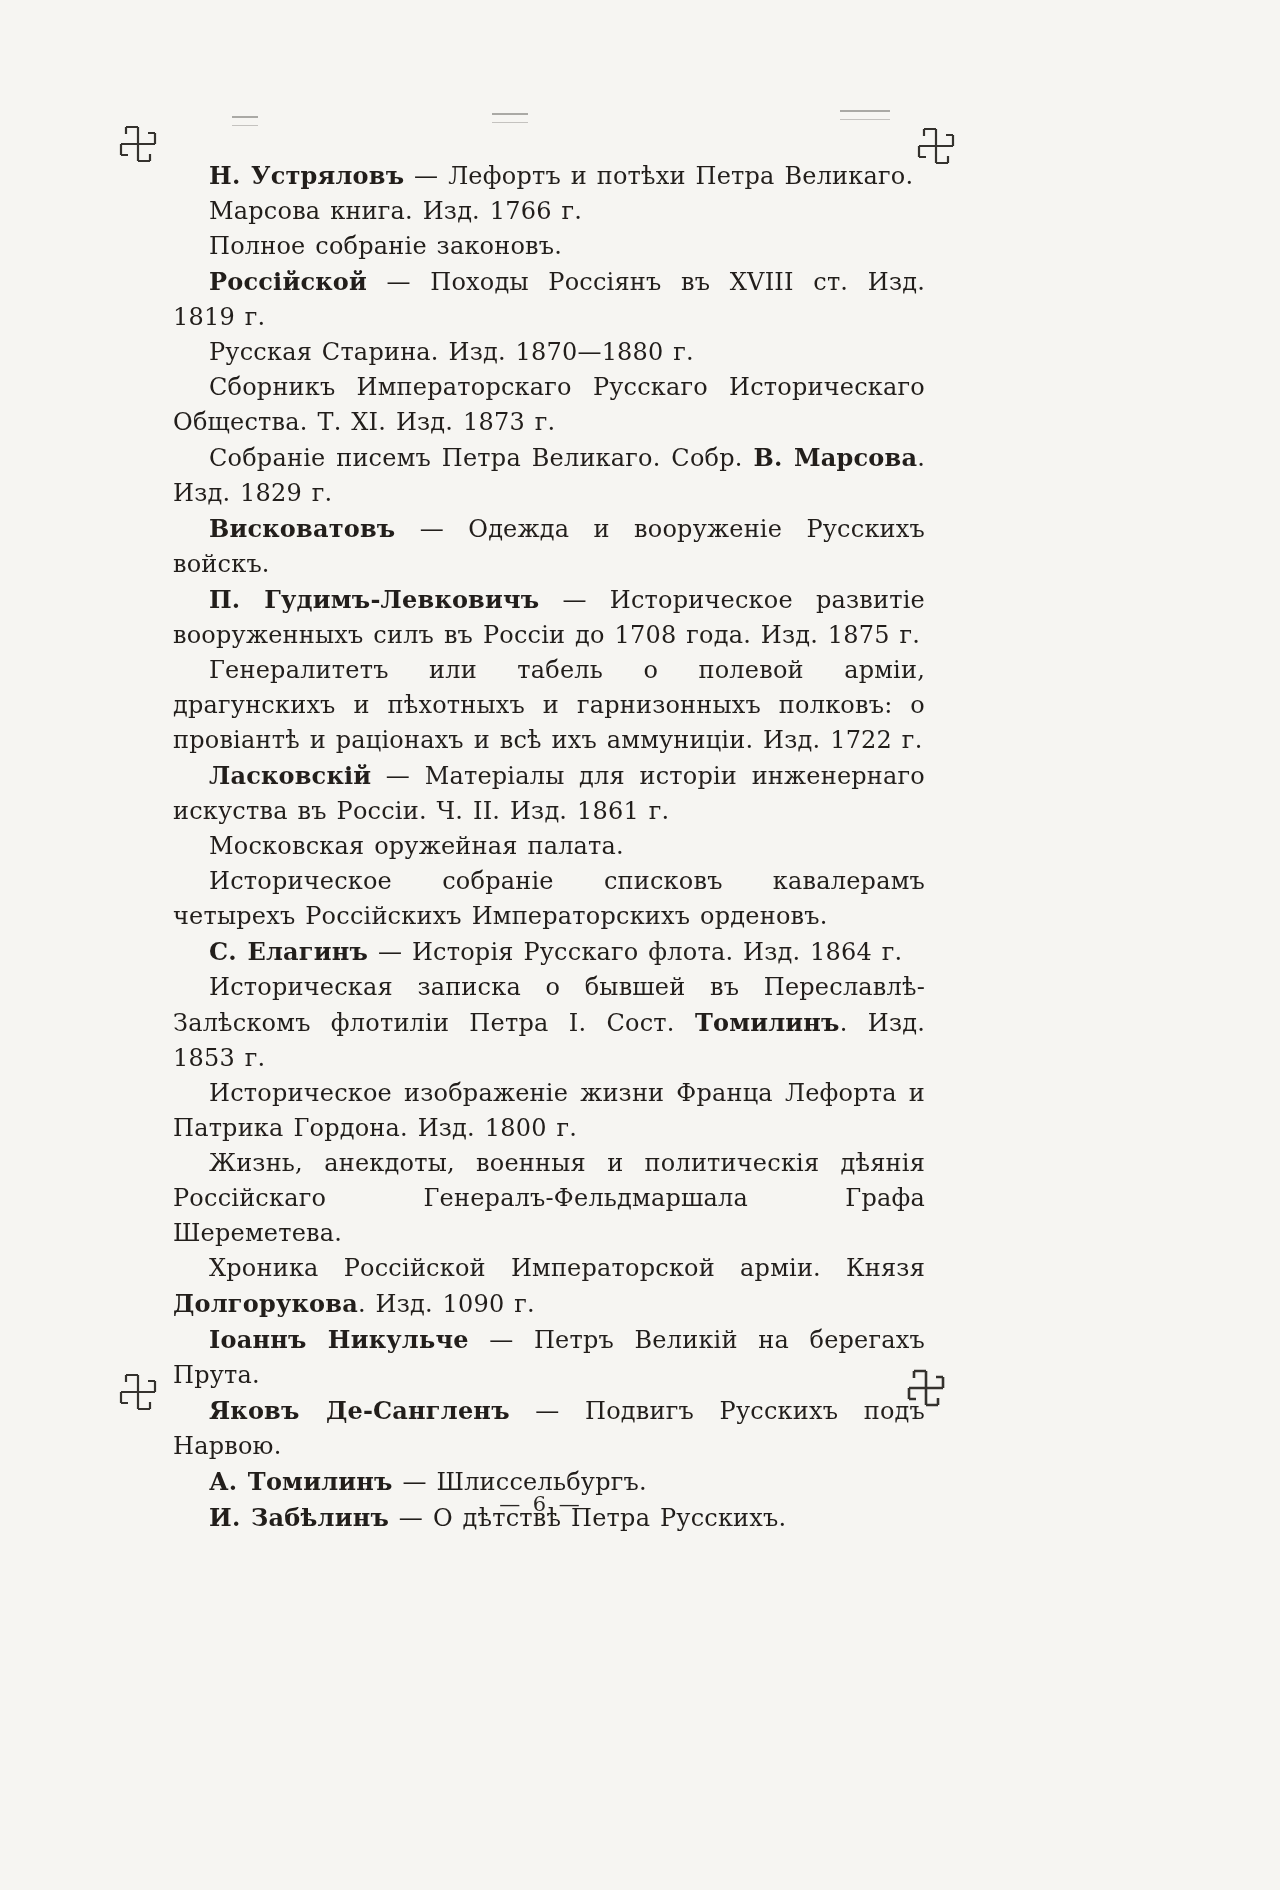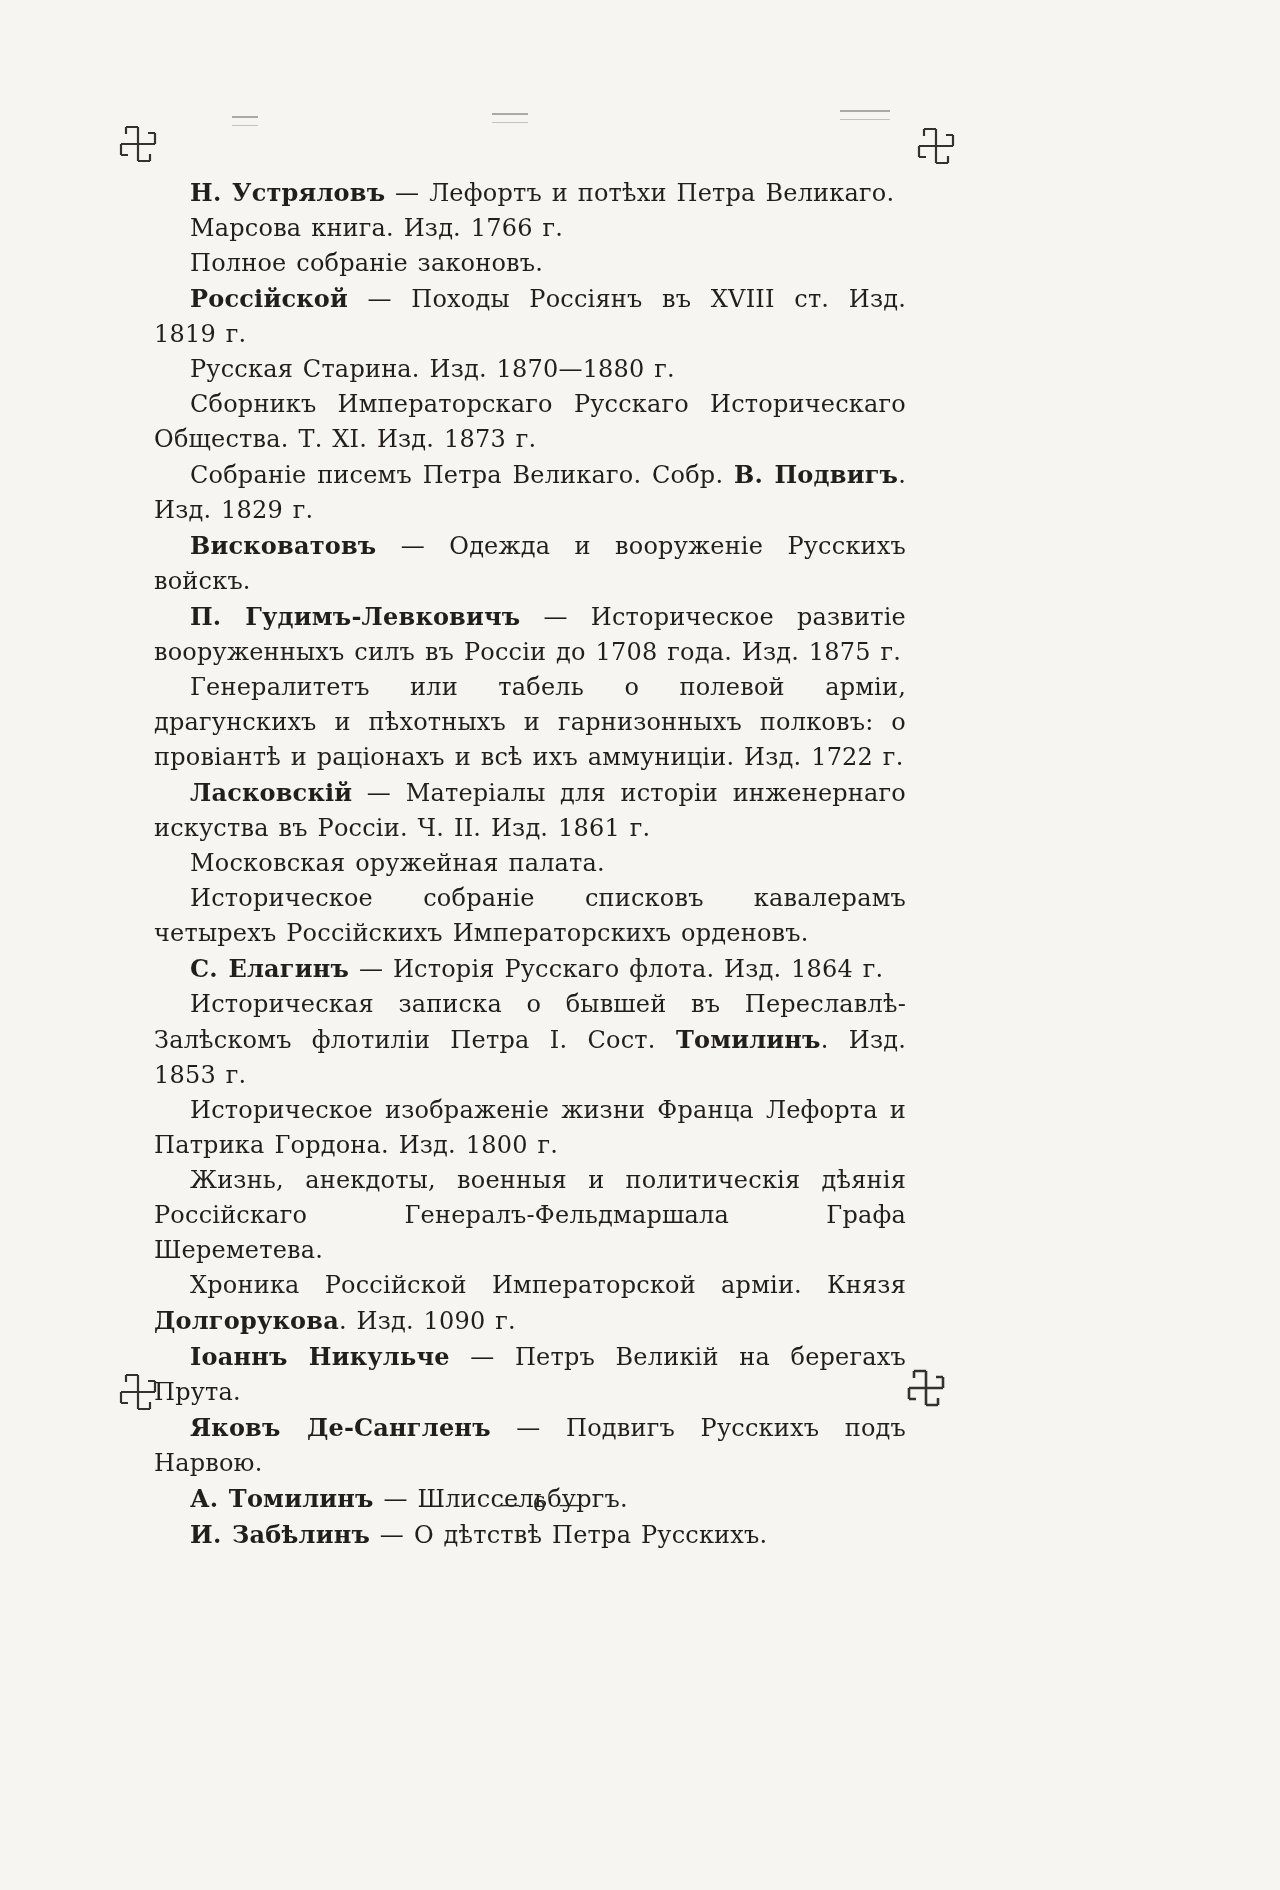--- a/index.html
+++ b/index.html
@@ -14,24 +14,23 @@
     font-family: "DejaVu Serif", "Liberation Serif", serif;
     color: #221e1b;
     overflow: hidden;
   }
   .page {
     position: absolute;
     inset: 0;
   }
   .text-block {
     position: absolute;
-    left: 154px;
+    left: 173px;
     top: 158px;
     width: 752px;
-    margin-top: 17px;
   }
   p.entry {
     margin: 0;
     font-size: 24px;
     line-height: 35px;
     text-align: justify;
     text-indent: 36px;
     letter-spacing: 0.2px;
     word-spacing: 2px;
   }
@@ -105,21 +104,21 @@
   <div class="artifact art-2"></div>
   <div class="artifact art-3"></div>
 
   <div class="text-block">
       <p class="entry"><span class="author">Н. Устряловъ</span><span class="plain"> — Лефортъ и потѣхи Петра Великаго.</span></p>
       <p class="entry"><span class="plain">Марсова книга. Изд. 1766 г.</span></p>
       <p class="entry"><span class="plain">Полное собраніе законовъ.</span></p>
       <p class="entry"><span class="author">Россійской</span><span class="plain"> — Походы Россіянъ въ XVIII ст. Изд. 1819 г.</span></p>
       <p class="entry"><span class="plain">Русская Старина. Изд. 1870—1880 г.</span></p>
       <p class="entry"><span class="plain">Сборникъ Императорскаго Русскаго Историческаго Общества. Т. XI. Изд. 1873 г.</span></p>
-      <p class="entry"><span class="plain">Собраніе писемъ Петра Великаго. Собр. </span><span class="author">В. Подвигъ</span><span class="plain">. Изд. 1829 г.</span></p>
+      <p class="entry"><span class="plain">Собраніе писемъ Петра Великаго. Собр. </span><span class="author">В. Марсова</span><span class="plain">. Изд. 1829 г.</span></p>
       <p class="entry"><span class="author">Висковатовъ</span><span class="plain"> — Одежда и вооруженіе Русскихъ войскъ.</span></p>
       <p class="entry"><span class="author">П. Гудимъ-Левковичъ</span><span class="plain"> — Историческое развитіе вооруженныхъ силъ въ Россіи до 1708 года. Изд. 1875 г.</span></p>
       <p class="entry"><span class="plain">Генералитетъ или табель о полевой арміи, драгунскихъ и пѣхотныхъ и гарнизонныхъ полковъ: о провіантѣ и раціонахъ и всѣ ихъ аммуниціи. Изд. 1722 г.</span></p>
       <p class="entry"><span class="author">Ласковскій</span><span class="plain"> — Матеріалы для исторіи инженернаго искуства въ Россіи. Ч. II. Изд. 1861 г.</span></p>
       <p class="entry"><span class="plain">Московская оружейная палата.</span></p>
       <p class="entry"><span class="plain">Историческое собраніе списковъ кавалерамъ четырехъ Россійскихъ Императорскихъ орденовъ.</span></p>
       <p class="entry"><span class="author">С. Елагинъ</span><span class="plain"> — Исторія Русскаго флота. Изд. 1864 г.</span></p>
       <p class="entry"><span class="plain">Историческая записка о бывшей въ Переславлѣ-Залѣскомъ флотиліи Петра I. Сост. </span><span class="author">Томилинъ</span><span class="plain">. Изд. 1853 г.</span></p>
       <p class="entry"><span class="plain">Историческое изображеніе жизни Франца Лефорта и Патрика Гордона. Изд. 1800 г.</span></p>
       <p class="entry"><span class="plain">Жизнь, анекдоты, военныя и политическія дѣянія Россійскаго Генералъ-Фельдмаршала Графа Шереметева.</span></p>

